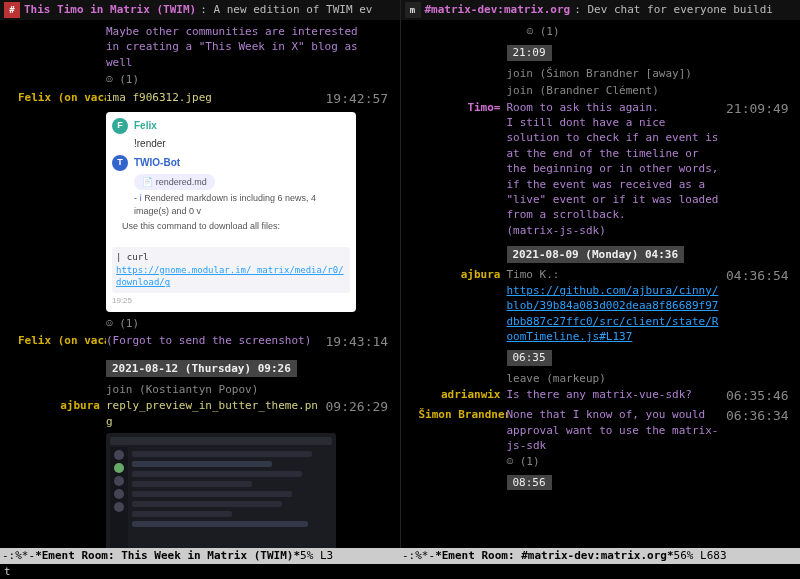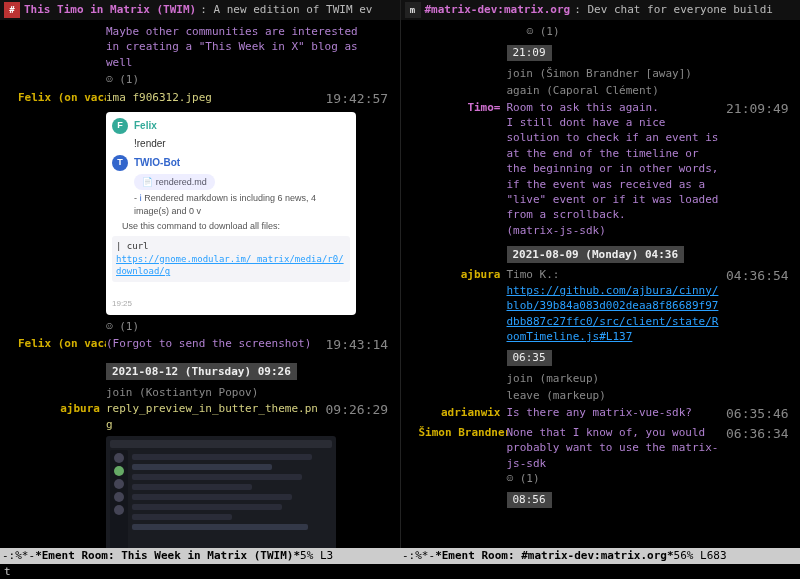--- a/index.html
+++ b/index.html
@@ -68,21 +68,21 @@
     display: inline-flex; align-items: center; justify-content: center;
     color: #fff; font-size: 9px; font-weight: bold;
   }
   .card .ico.green { background: #3a9; }
   .card .ico.blue { background: #36c; }
   .card .pill {
     background: #eef; color: #556; padding: 2px 8px;
     border-radius: 10px; display: inline-block; font-size: 9px;
   }
   .card .bullet { color: #555; margin: 2px 0 0 22px; font-size: 9px; }
-  .card .cmd { background: #f4f4f8; padding: 4px; border-radius: 3px; font-family: monospace; font-size:9px; margin-top:4px; }
+  .card .cmd { background: #f4f4f8; padding: 4px; border-radius: 3px; font-family: monospace; font-size:9px; margin-top:15px; }
   .thumb {
     width: 230px; height: 130px; background: #1a1c22;
     border-radius: 3px; margin: 2px 0; padding: 4px;
     font-size: 7px; color: #888; overflow: hidden;
     position: relative;
   }
   .thumb .bar { height: 8px; background: #2a2c34; border-radius: 2px; margin-bottom: 2px; }
   .thumb .sidebar { position:absolute; left:4px; top:14px; bottom:4px; width:18px; background:#14161c; border-radius:2px; }
   .thumb .sidebar div { width:10px; height:10px; margin:3px auto; border-radius:50%; background:#445; }
   .thumb .chat { position:absolute; left:26px; top:14px; right:4px; bottom:4px; }
@@ -138,21 +138,21 @@
               <div class="row" style="margin-top:4px">
                 <span class="ico blue">T</span>
                 <span style="color:#36c;font-weight:bold">TWIO-Bot</span>
               </div>
               <div style="margin-left:22px">
                 <span class="pill">📄 <span>rendered.md</span></span>
               </div>
               <div class="bullet">- <span style="color:#36c">ℹ</span> <span>Rendered markdown is including 6 news, 4 image(s) and 0 v</span></div>
               <div class="bullet" style="margin-left:10px">Use this command to download all files:</div>
               <div class="cmd">| <span>curl</span> <span class="link">https://gnome.modular.im/_matrix/media/r0/download/g</span></div>
-              <div style="color:#aaa;font-size:8px;margin-top:16px">19:25</div>
+              <div style="color:#aaa;font-size:8px;margin-top:2px">19:25</div>
             </div>
           </div>
         </div>
 
         <div class="msg">
           <div class="sender"></div>
           <div class="content gray"><span class="face">☺</span> <span>(1)</span></div>
         </div>
 
         <div class="msg">
@@ -214,21 +214,21 @@
       </div>
       <div class="body">
 
         <div class="msg">
             <div class="sender"></div>
             <div class="content gray" style="padding-left:20px"><span class="face">☺</span> <span>(1)</span></div>
           </div>
 
         <div style="margin-left:88px"><span class="tsbadge">21:09</span></div>
         <div class="join">join (Šimon Brandner [away])</div>
-        <div class="join">again (Caporal Clément)</div>
+        <div class="join">join (Brandner Clément)</div>
 
         <div class="msg">
           <div class="sender pink">Timo=</div>
           <div class="content purple">
             <div>Room to ask this again.</div>
             <div>I still dont have a nice solution to check if an event is at the end of the timeline or the beginning or in other words, if the event was received as a "live" event or if it was loaded from a scrollback.</div>
             <div>(matrix-js-sdk)</div>
           </div>
           <div class="ts">21:09:49</div>
         </div>
@@ -238,33 +238,32 @@
         <div class="msg">
           <div class="sender gold">ajbura</div>
           <div class="content">
             <div style="color:#888">Timo K.:</div>
             <div><span class="link" style="word-break:break-all">https://github.com/ajbura/cinny/blob/39b84a083d002deaa8f86689f97dbb887c27ffc0/src/client/state/RoomTimeline.js#L137</span></div>
           </div>
           <div class="ts">04:36:54</div>
         </div>
 
         <div style="margin-left:88px"><span class="tsbadge">06:35</span></div>
-        <div class="join">join (markeup)</div>
         <div class="join">leave (markeup)</div>
 
         <div class="msg">
           <div class="sender gold">adrianwix</div>
           <div class="content purple">Is there any matrix-vue-sdk?</div>
           <div class="ts">06:35:46</div>
         </div>
 
         <div class="msg">
           <div class="sender gold">Šimon Brandner</div>
           <div class="content purple">
-            <div>None that I know of, you would probably want to use the matrix-js-sdk</div>
+            <div>None that I know of, you would approval want to use the matrix-js-sdk</div>
             <div class="gray" style="color:#888"><span class="face">☺</span> <span>(1)</span></div>
           </div>
           <div class="ts">06:36:34</div>
         </div>
 
         <div style="margin-left:88px"><span class="tsbadge">08:56</span></div>
 
       </div>
     </div>
 

